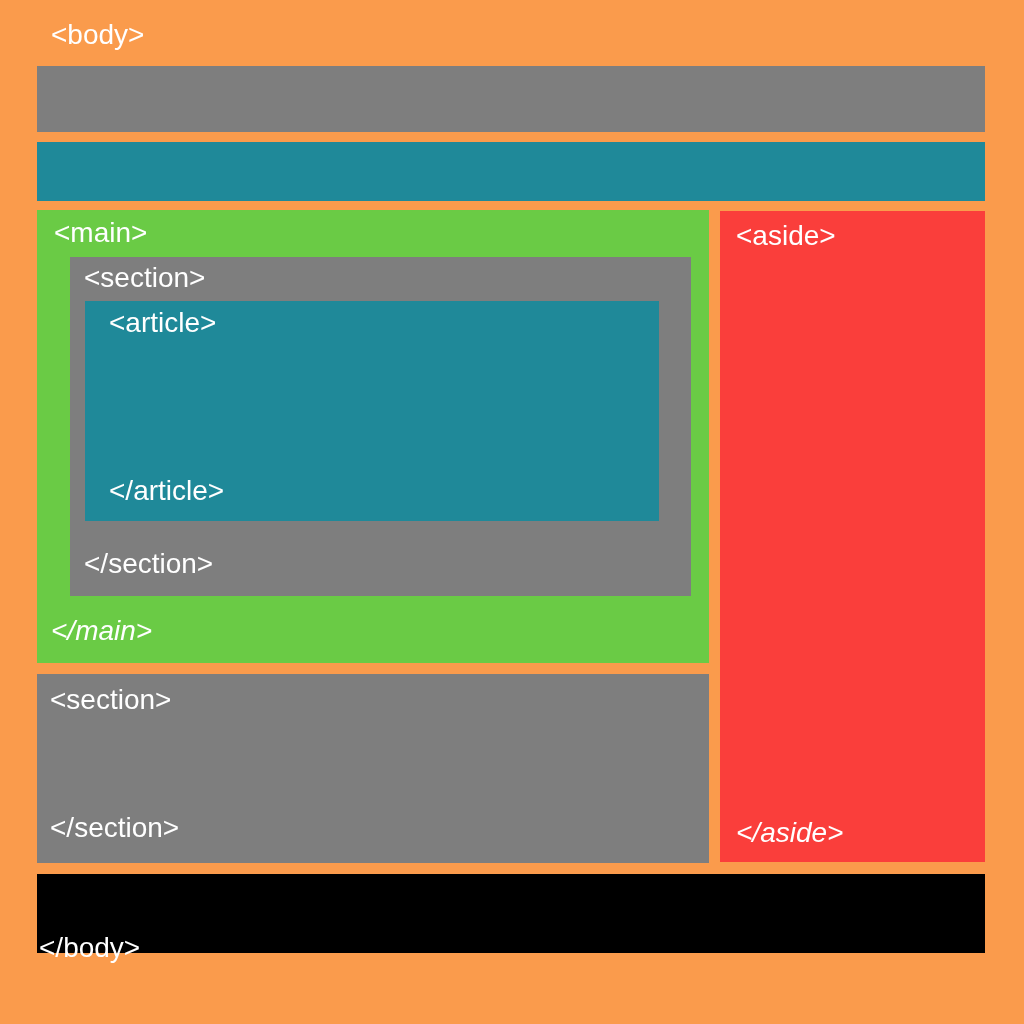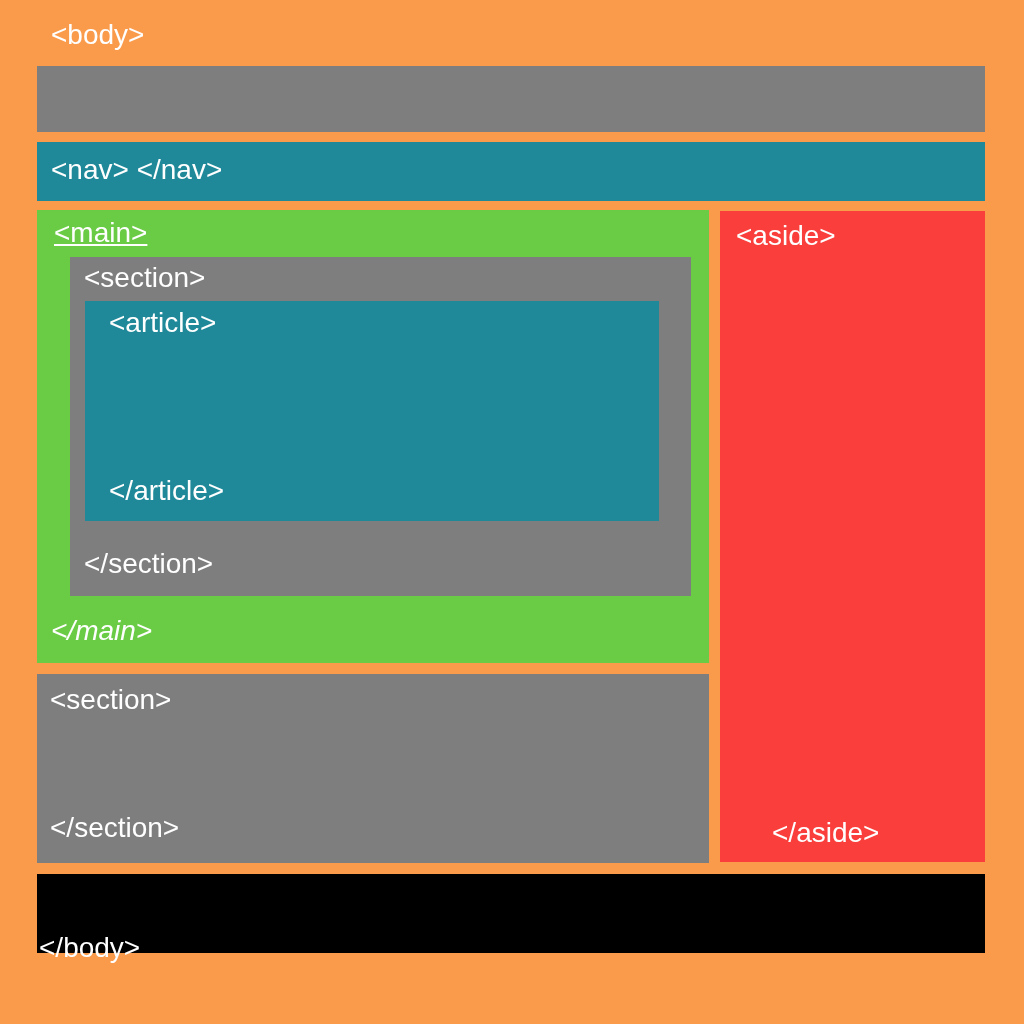--- a/index.html
+++ b/index.html
@@ -71,21 +71,20 @@
     .main-box {
       left: 37px;
       top: 210px;
       width: 672px;
       height: 453px;
       background: #6acb45;
     }
     .main-open {
       left: 54px;
       top: 217px;
-      text-decoration: underline;
     }
     .main-close {
       left: 51px;
       top: 615px;
       font-style: italic;
     }
 
     
     .section1-box {
       left: 70px;
@@ -126,22 +125,23 @@
       top: 211px;
       width: 265px;
       height: 651px;
       background: #fa3e3b;
     }
     .aside-open {
       left: 736px;
       top: 220px;
     }
     .aside-close {
-      left: 772px;
+      left: 736px;
       top: 817px;
+      font-style: italic;
     }
 
     
     .section2-box {
       left: 37px;
       top: 674px;
       width: 672px;
       height: 189px;
       background: #7e7e7e;
     }
@@ -170,21 +170,20 @@
 </head>
 <body>
 
 <div class="container">
 
   <div class="label body-open">&lt;body&gt;</div>
 
   <div class="box header-box"></div>
 
   <div class="box nav-box"></div>
-  <div class="label nav-text">&lt;nav&gt;   &lt;/nav&gt;</div>
 
   <div class="box main-box"></div>
   <div class="label main-open">&lt;main&gt;</div>
 
   <div class="box section1-box"></div>
   <div class="label section1-open">&lt;section&gt;</div>
 
   <div class="box article-box"></div>
   <div class="label article-open">&lt;article&gt;</div>
   <div class="label article-close">&lt;/article&gt;</div>

